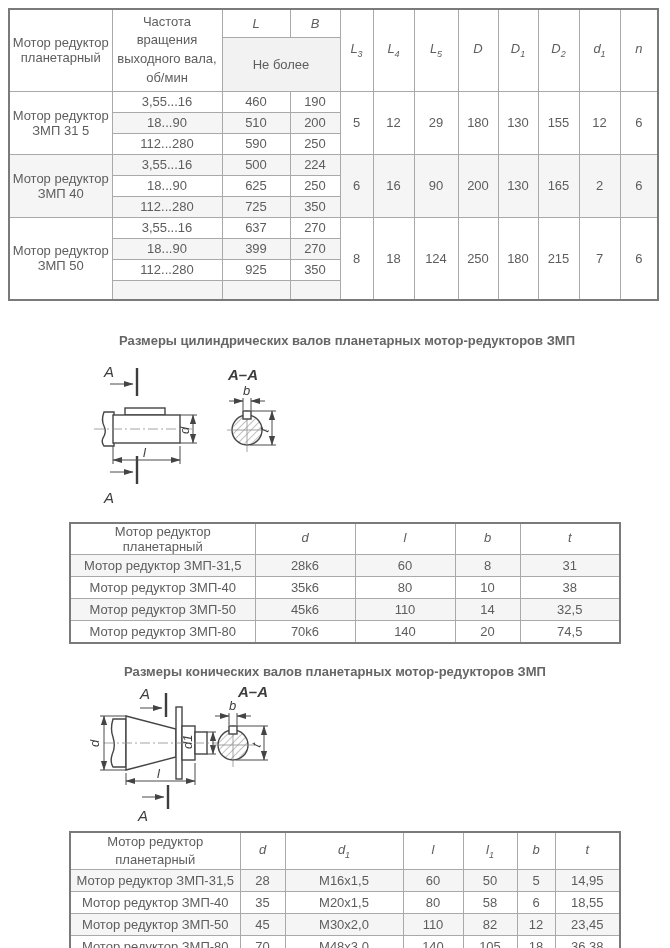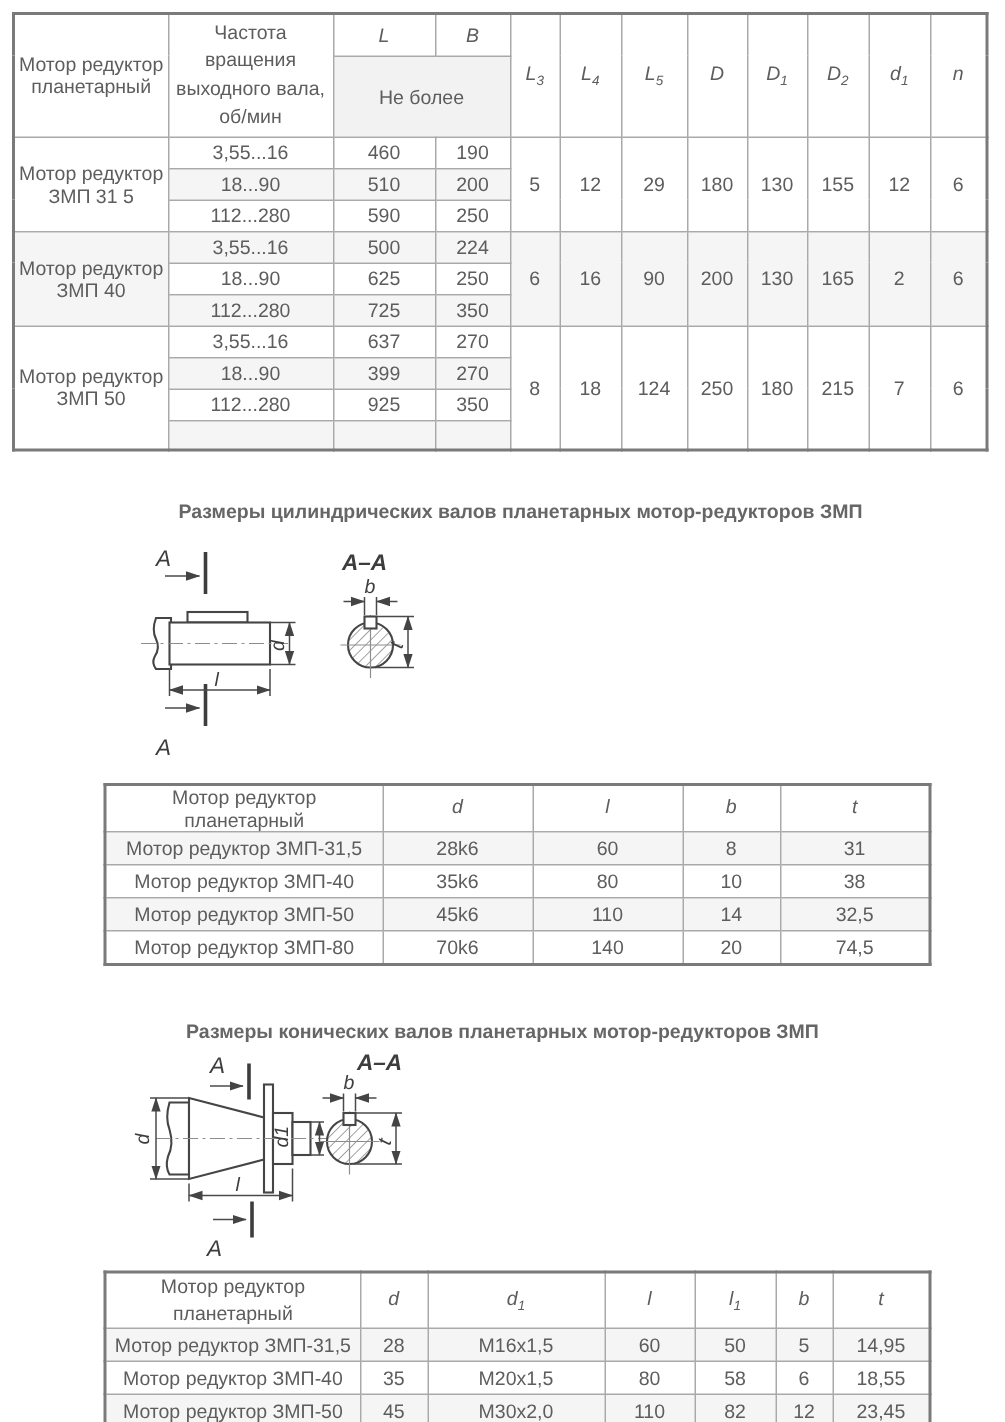--- a/index.html
+++ b/index.html
@@ -8,21 +8,21 @@
   .tbl{border:2px solid #7a7a7a;}
   .tbl th,.tbl td{border:1px solid #a9a9a9;text-align:center;vertical-align:middle;font-weight:normal;padding:0 2px;overflow:hidden;}
   .shade>td,.shade>th{background:#f5f5f5;}
   .nb{background:#f2f2f2;}
   .it{font-style:italic;}
   sub{font-size:9px;}
   .t1{width:650px;margin:8px 0 0 8px;}
   .t23{width:550px;margin-left:69px;}
   .sec-title{font-weight:bold;color:#666;text-align:center;font-size:13px;}
   #title1{margin-top:32px;margin-left:24px;}
-  #title2{margin-top:36px;}
+  #title2{margin-top:20px;}
   .drawing{display:block;margin:12px 0 0 80px;}
   .part{fill:#fff;stroke:#454545;stroke-width:1.4;}
   .thin{stroke:#4a4a4a;stroke-width:1;fill:none;}
   .cl{stroke:#8d8d8d;stroke-width:0.8;fill:none;}
   .plane{stroke:#3d3d3d;stroke-width:2.4;fill:none;}
   .dtxt{font-style:italic;font-size:13px;fill:#3d3d3d;}
   .atxt{font-style:italic;font-size:15px;fill:#3d3d3d;}
   .aatxt{font-style:italic;font-weight:bold;font-size:15px;fill:#3d3d3d;}
 </style>
 </head>

